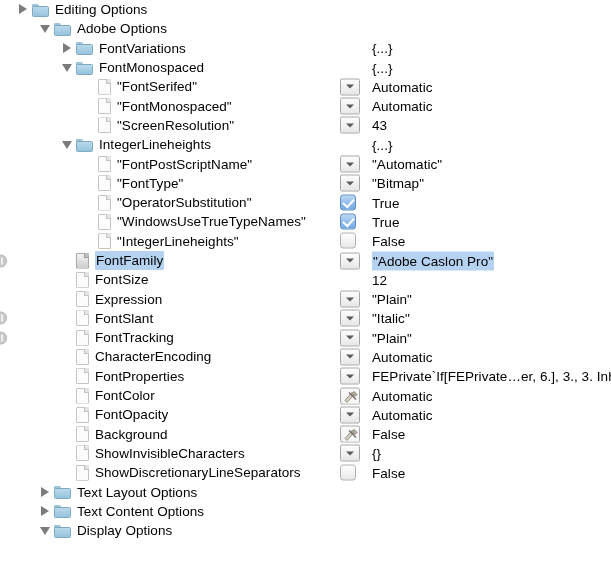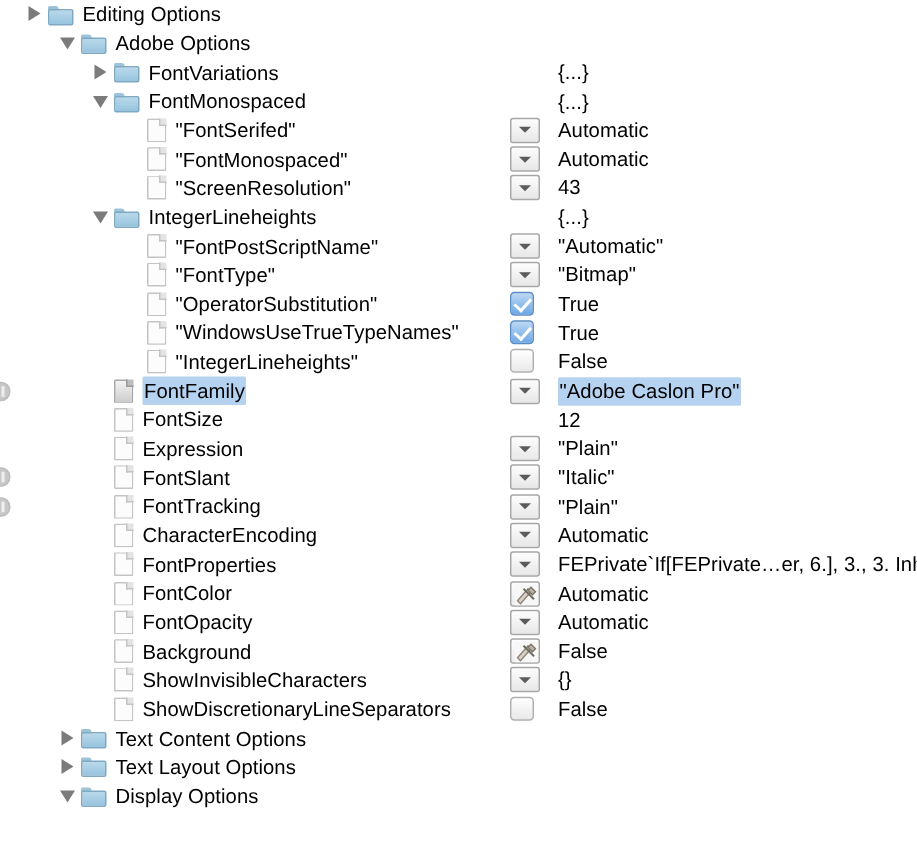--- a/index.html
+++ b/index.html
@@ -491,27 +491,27 @@
       <span class="label">ShowDiscretionaryLineSeparators</span>
       <div class="ctrl-col">
         <div class="checkbox"></div>
       </div>
       <span class="value">False</span>
     </div>
     <div class="row">
       <div style="flex: 0 0 40px;"></div>
       <div class="tri closed"></div>
       <div class="folder"></div>
-      <span class="label">Text Content Options</span>
+      <span class="label">Text Layout Options</span>
     </div>
     <div class="row">
       <div style="flex: 0 0 40px;"></div>
       <div class="tri closed"></div>
       <div class="folder"></div>
-      <span class="label">Text Layout Options</span>
+      <span class="label">Text Content Options</span>
     </div>
     <div class="row">
       <div style="flex: 0 0 40px;"></div>
       <div class="tri open"></div>
       <div class="folder"></div>
       <span class="label">Display Options</span>
     </div>
   </div>
 
 </body></html>

